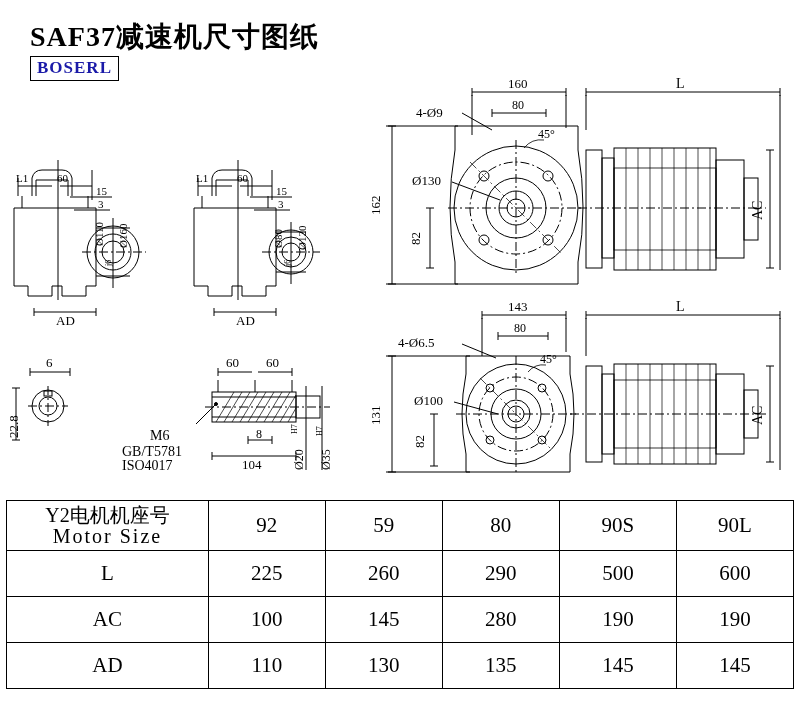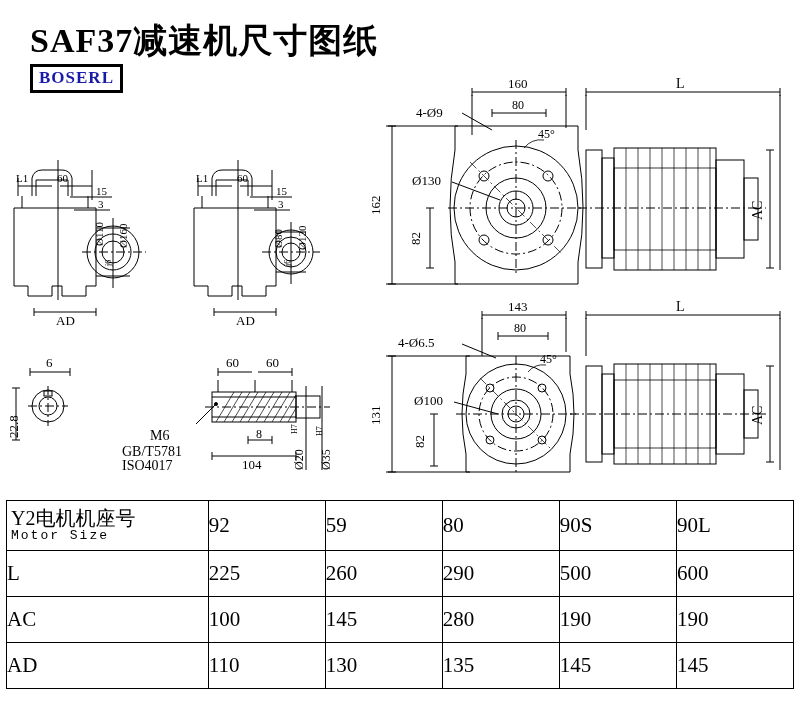--- a/index.html
+++ b/index.html
@@ -8,57 +8,57 @@
     background:#ffffff;
     font-family:"Liberation Serif", serif;
     color:#000;
     position:relative;
     overflow:hidden;
   }
 
   .title{
     position:absolute;left:30px;top:18px;
     font-family:"Liberation Serif", serif;
-    font-size:34px;font-weight:bold;letter-spacing:1px;text-align:center;
+    font-size:28px;font-weight:bold;letter-spacing:1px;text-align:center;
   }
   .logo-box{
-    position:absolute;left:30px;top:64px;
-    border:3px solid #000000;
+    position:absolute;left:30px;top:56px;
+    border:1px solid #000000;
     padding:1px 6px 2px 6px;
     color:#1a1aa8;
     font-family:"Liberation Serif", serif;
     font-weight:bold;font-size:17px;
     letter-spacing:1px;
   }
 
   .canvas{position:absolute;left:0;top:0;width:800px;height:705px;}
 
   
   .spec-table{
     position:absolute;left:6px;top:500px;width:788px;
     border-collapse:collapse;
     font-family:"Liberation Serif", serif;
   }
   .spec-table td{
     border:1px solid #000;
-    text-align:left;
+    text-align:center;
     font-size:21px;
     height:45px;
     padding:0;
   }
   .spec-table td.hdr-left{
     font-size:20px;
     line-height:1.05;
     padding:2px 4px;
   }
   .spec-table td.lbl{font-size:21px;}
   .col0{width:196px;}
   .colx{width:118px;}
   .hdr-cn{display:block;font-size:20px;letter-spacing:0px;}
-  .hdr-en{display:block;font-size:13px;letter-spacing:2px;font-family:Liberation Mono, monospace;}
+  .hdr-en{display:block;font-size:20px;letter-spacing:2px;font-family:Liberation Serif, serif;}
 
   svg text{font-family:"Liberation Serif", serif;}
 </style>
 </head>
 <body>
 
 <div class="title">SAF37减速机尺寸图纸</div>
 <div class="logo-box">BOSERL</div>
 
 <svg class="canvas" viewBox="0 0 800 705">

